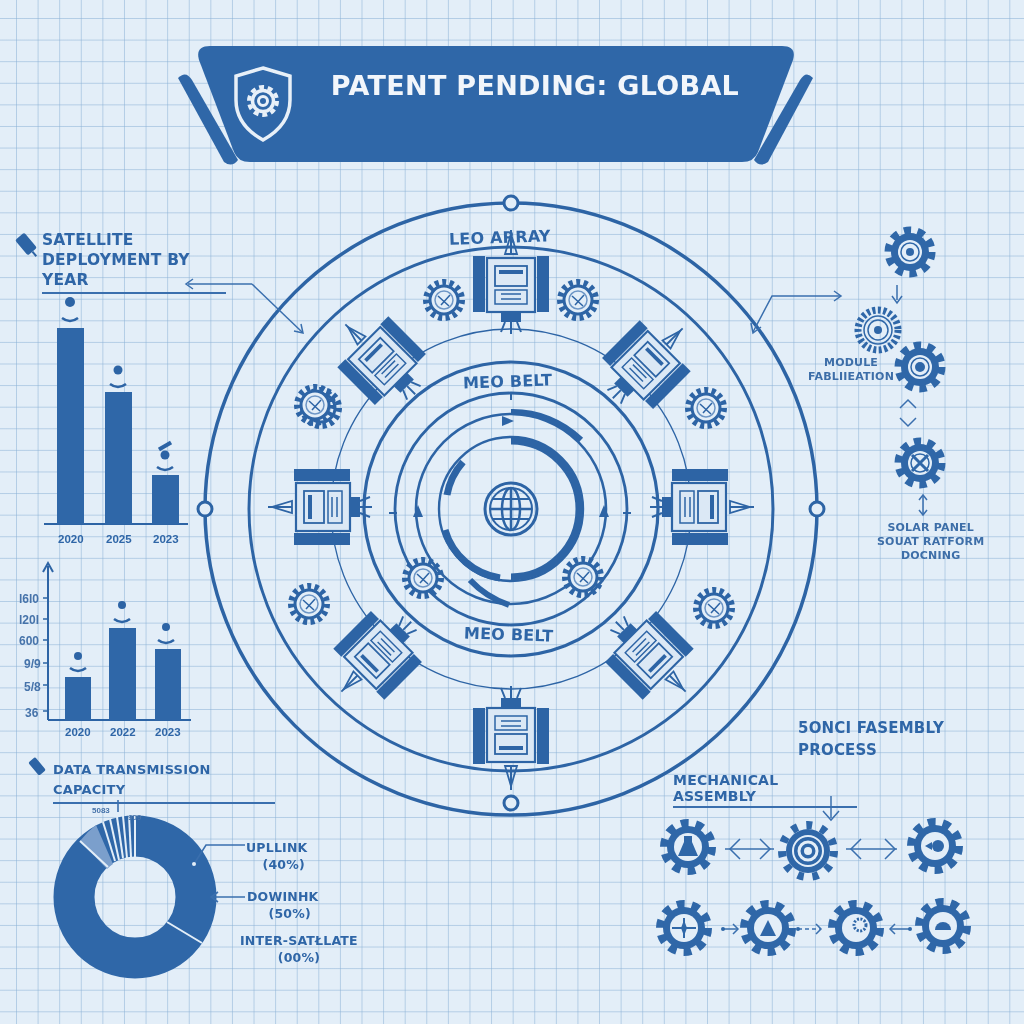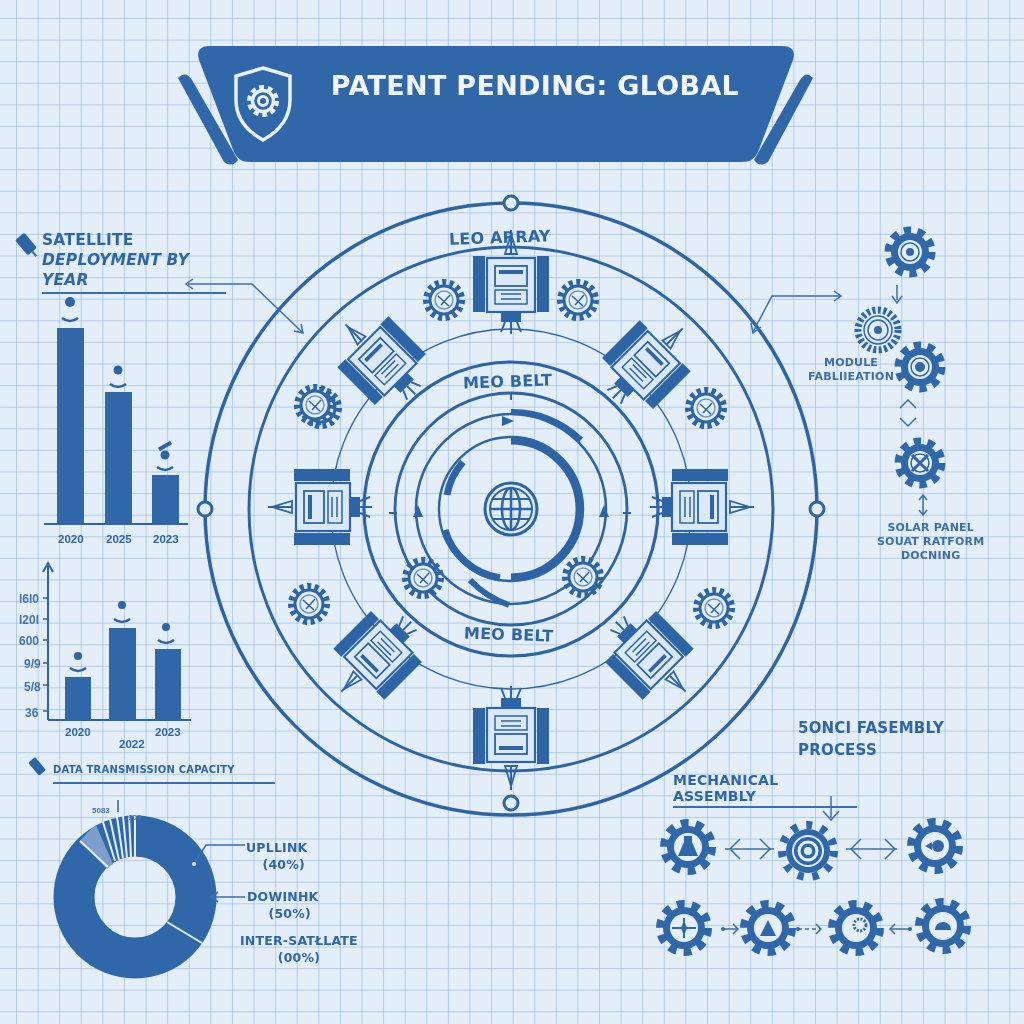--- a/index.html
+++ b/index.html
@@ -188,21 +188,21 @@
       <rect x="158" y="444" width="14" height="4" transform="rotate(-30 165 446)"></rect>
     </g>
 
     <polyline points="252,284 188,284" fill="none" stroke="#3a6fae" stroke-width="1.5"></polyline>
     <path d="M193 279 L186 284 L193 289" fill="none" stroke="#3a6fae" stroke-width="1.5"></path>
     <line x1="252" y1="284" x2="302" y2="332" stroke="#3a6fae" stroke-width="1.5"></line>
     <path d="M294 331 L303 333 L301 324" fill="none" stroke="#3a6fae" stroke-width="1.5"></path>
   </svg>
   <div class="abs label section-title" style="left:42px;top:230px;">
     <div>SATELLITE</div>
-    <div class="underline" style="width:184px;font-style:italic;">DEPLOYMENT BY YEAR</div>
+    <div class="underline" style="width:184px;">DEPLOYMENT BY YEAR</div>
   </div>
   <div class="abs year-lbl" style="left:58px;top:533px;">2020</div>
   <div class="abs year-lbl" style="left:106px;top:533px;">2025</div>
   <div class="abs year-lbl" style="left:153px;top:533px;">2023</div>
 </div>
 
 <div>
   <svg width="1024" height="1024">
     <line x1="48" y1="720" x2="48" y2="566" stroke="#2d64a5" stroke-width="2"></line>
     <path d="M43 572 L48 563 L53 572" fill="none" stroke="#2d64a5" stroke-width="2"></path>
@@ -227,21 +227,21 @@
         <path d="M158 640 Q166 646 174 640" stroke="#2d64a5" stroke-width="2.5" fill="none"></path>
     </g>
   </svg>
   <div class="abs tick-lbl" style="left:19px;top:592px;">l6l0</div>
   <div class="abs tick-lbl" style="left:19px;top:613px;">l20l</div>
   <div class="abs tick-lbl" style="left:19px;top:634px;">600</div>
   <div class="abs tick-lbl" style="left:24px;top:657px;">9/9</div>
   <div class="abs tick-lbl" style="left:24px;top:680px;">5/8</div>
   <div class="abs tick-lbl" style="left:25px;top:706px;">36</div>
   <div class="abs year-lbl" style="left:65px;top:726px;">2020</div>
-  <div class="abs year-lbl" style="left:119px;top:726px;margin-top:12px;">2022</div>
+  <div class="abs year-lbl" style="left:110px;top:726px;">2022</div>
   <div class="abs year-lbl" style="left:155px;top:726px;">2023</div>
 </div>
 
 <div>
   <svg width="1024" height="1024">
     <g transform="translate(37,767) rotate(-40)">
       <rect x="-4" y="-9" width="9" height="17" rx="2" fill="#2d64a5"></rect>
     </g>
 
     <circle cx="135" cy="897" r="61" fill="none" stroke="#2f67a8" stroke-width="41"></circle>
@@ -260,21 +260,21 @@
     </g>
 
     <g stroke="#3a6fae" stroke-width="1.6" fill="none">
       <polyline points="194,864 206,845 245,845"></polyline>
       <polyline points="212,897 245,897"></polyline>
       <path d="M218 892 L211 897 L218 902"></path>
       <line x1="118" y1="812" x2="118" y2="800"></line>
     </g>
     <circle cx="194" cy="864" r="2" fill="#e3eef8"></circle>
   </svg>
-  <div class="abs label section-title underline" style="left:53px;top:760px;font-size:10px;width:222px;">DATA TRANSMISSION CAPACITY</div>
+  <div class="abs label section-title underline" style="left:53px;top:760px;font-size:13px;width:222px;">DATA TRANSMISSION CAPACITY</div>
   <div class="abs tick-lbl" style="left:92px;top:806px;font-size:8px;">5083</div>
   <div class="abs tick-lbl" style="left:128px;top:797px;font-size:8px;margin-top:16px;">909</div>
 
   <div class="abs label pie-lbl" style="left:246px;top:839px;">
     <div>UPLLINK</div>
     <div style="padding-left:14px;">(40%)</div>
   </div>
   <div class="abs label pie-lbl" style="left:247px;top:888px;">
     <div>DOWINHK</div>
     <div style="padding-left:14px;">(50%)</div>

